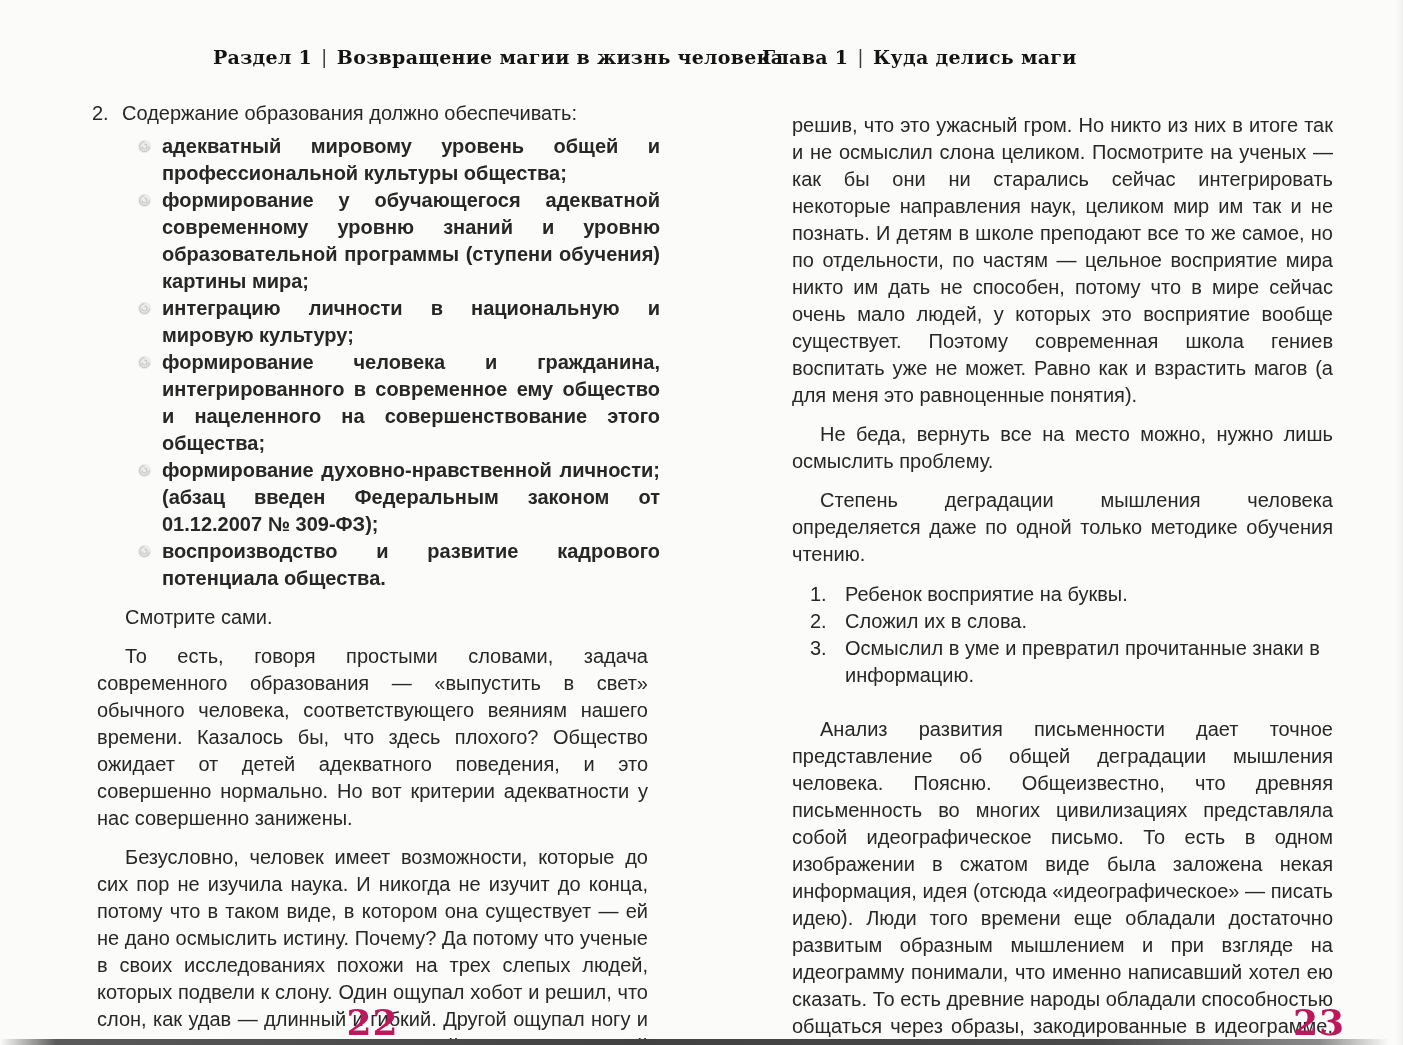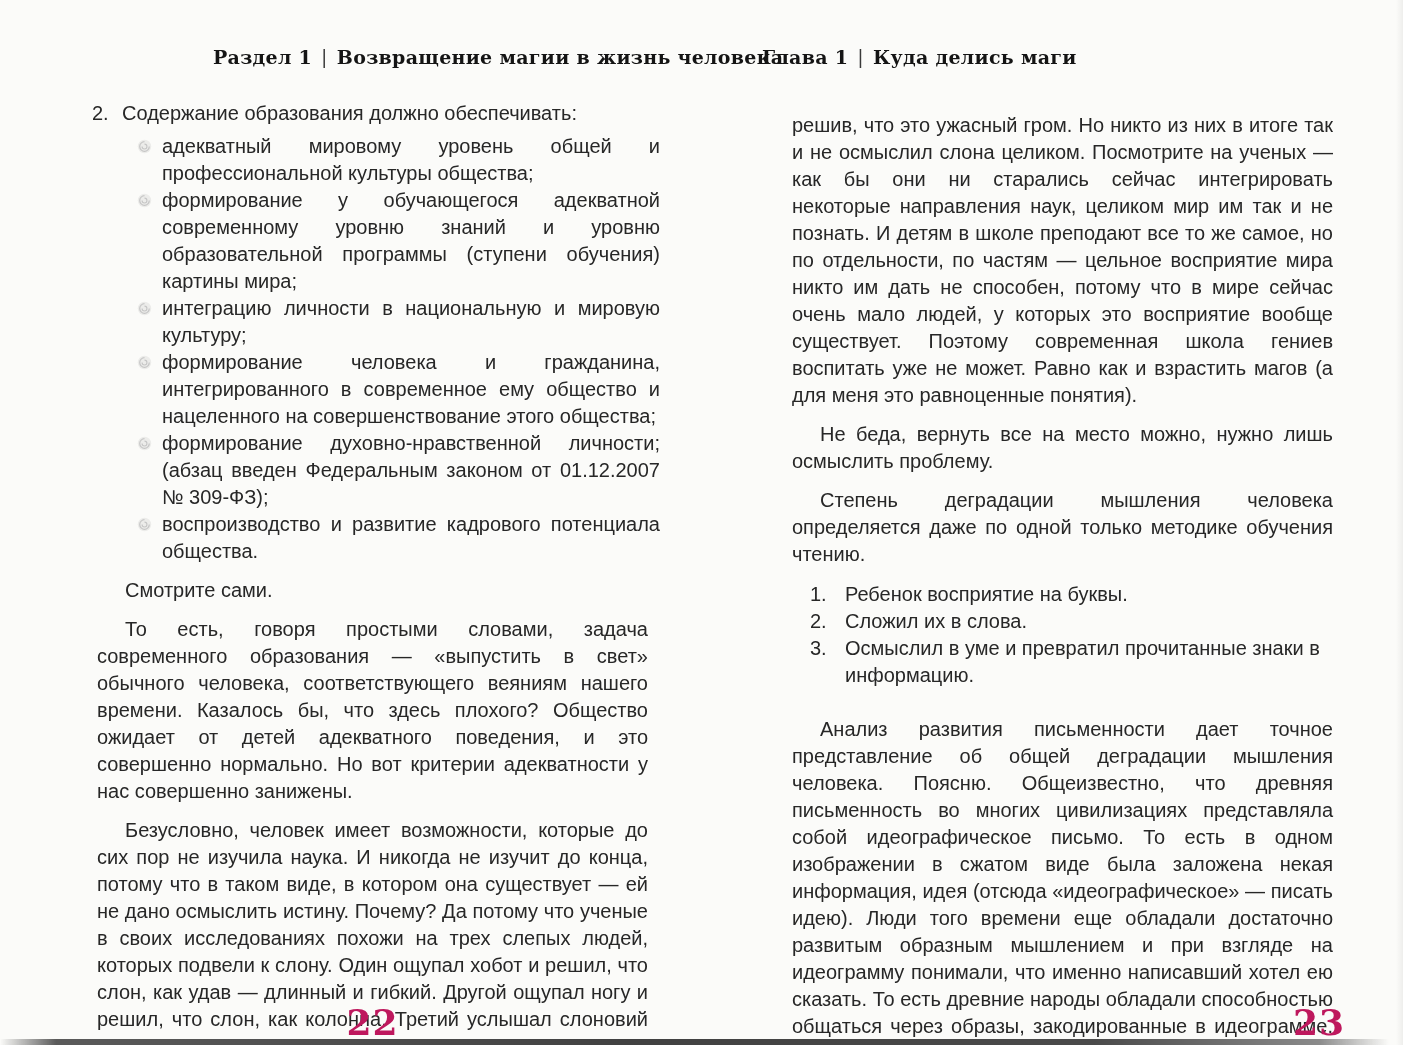--- a/index.html
+++ b/index.html
@@ -37,21 +37,21 @@
   p.indent { text-indent: 28px; }
 
   
   .num-item { display: flex; margin-bottom: 6px; }
   .num-item .num { flex: 0 0 30px; margin-left: 7px; }
   .num-item .txt { flex: 1; }
 
   .bullets { list-style: none; margin: 0; padding: 0 0 0 52px; }
   .bullets li { display: flex; }
   .bullet-icon { flex: 0 0 15px; width: 15px; height: 15px; margin: 6px 10px 0 0; }
-  .bullets .bt { flex: 1; text-align: justify; }
+  .bullets .bt { flex: 1; text-align: justify; font-weight: bold; }
 
   .after-list { margin-top: 21px; }
 
   
   .numlist { margin: 13px 0 27px 0; padding-left: 30px; }
   .numlist .item { display: flex; }
   .numlist .n { flex: 0 0 35px; }
   .numlist .t { flex: 1; text-align: left; }
 
   .pageno {

